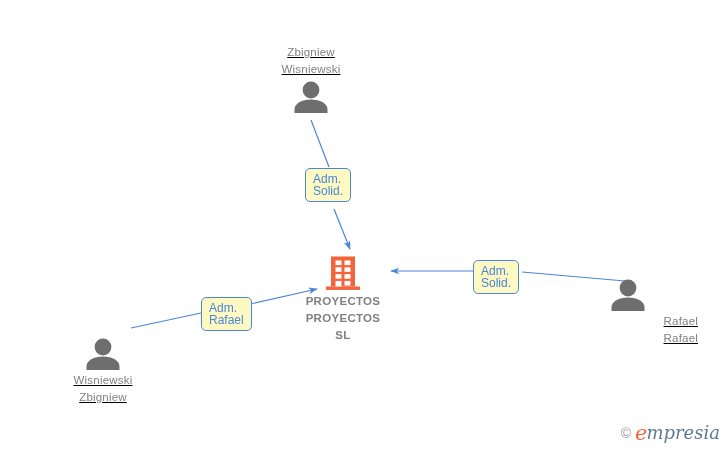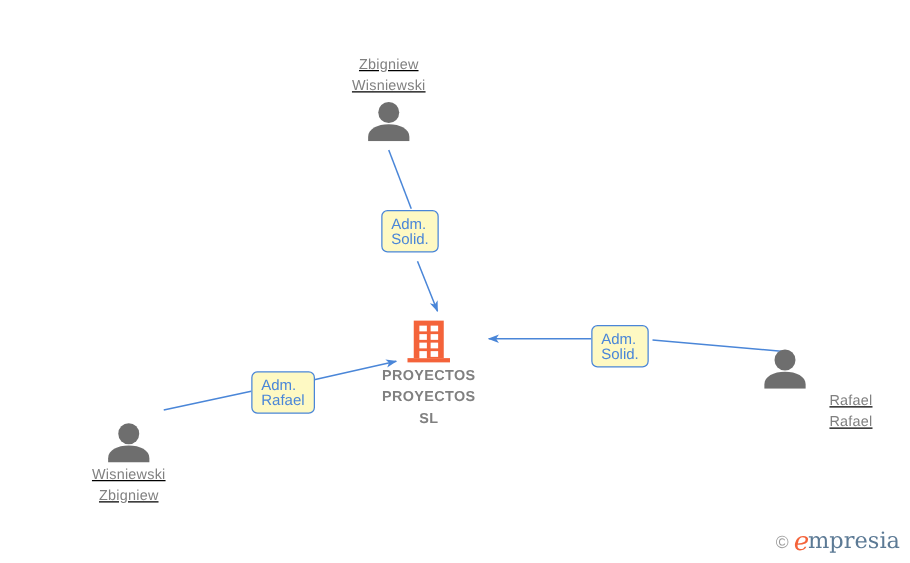--- a/index.html
+++ b/index.html
@@ -104,20 +104,21 @@
   #watermark .brand-e {
     font-family: "DejaVu Serif", serif;
     font-style: italic;
     font-size: 21px;
     color: #f4633a;
     line-height: 1;
     margin-right: -1px;
   }
   #watermark .brand-rest {
     font-family: "DejaVu Serif", serif;
+    font-style: italic;
     font-size: 18px;
     color: #5c7a95;
     line-height: 1;
   }
 </style>
 </head>
 <body>
 
 <div id="canvas">
 

